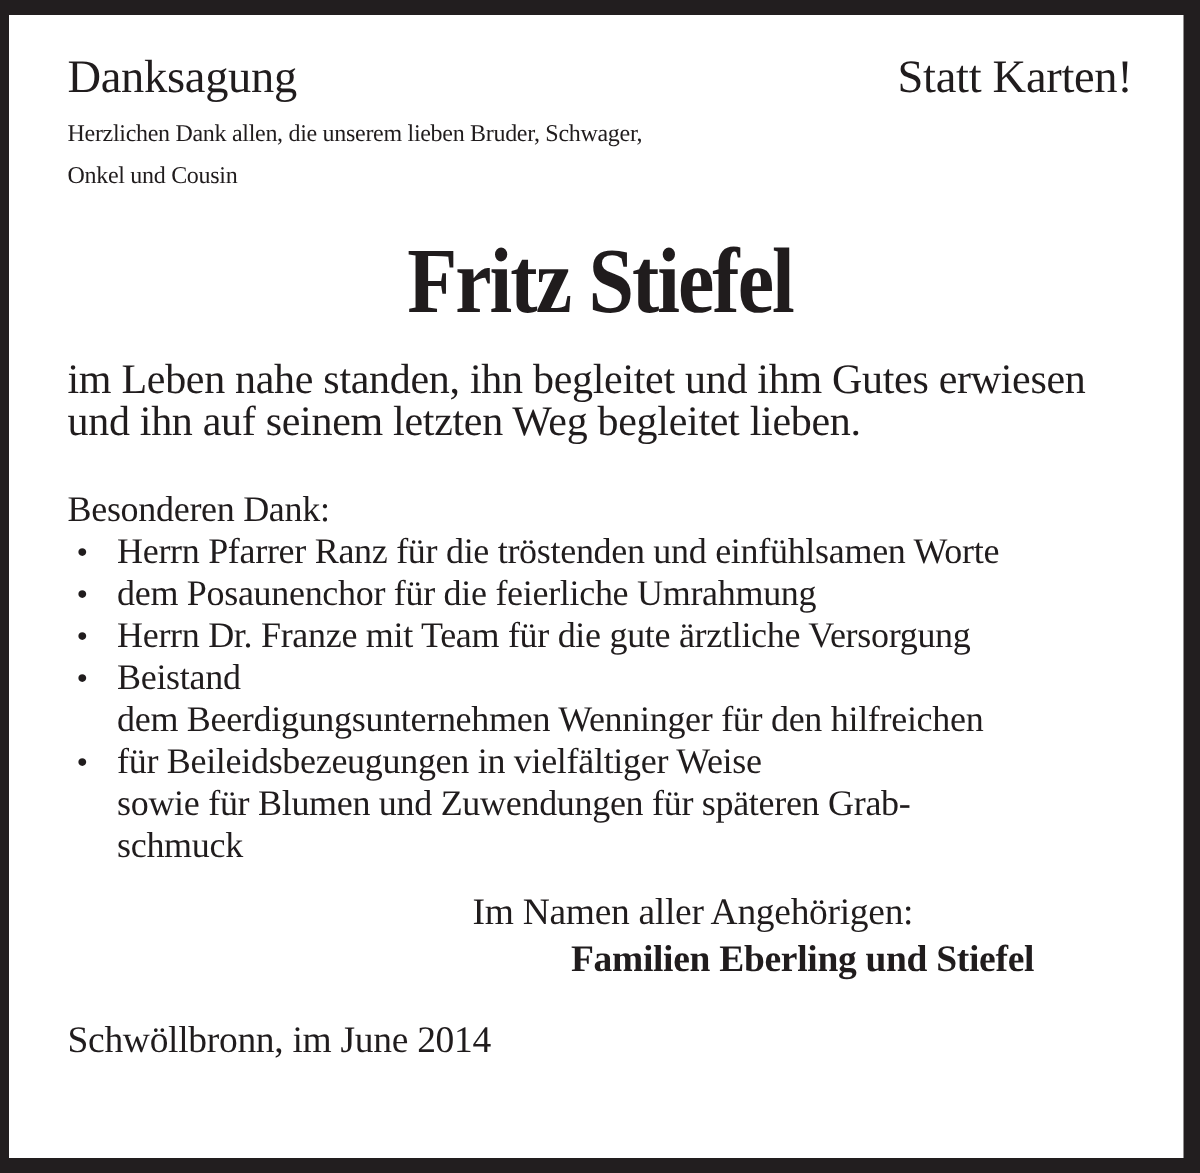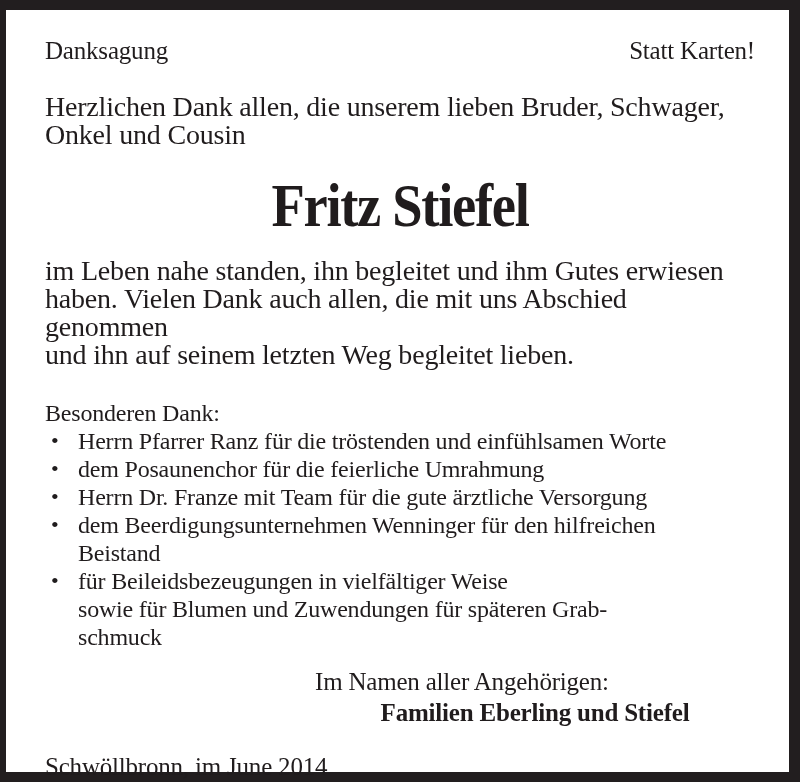--- a/index.html
+++ b/index.html
@@ -20,26 +20,26 @@
   }
   .content{
     width:100%; height:100%;
     padding:26px 34px 0 39px;
     letter-spacing:-0.2px;
   }
   .header-row{
     display:flex;
     justify-content:space-between;
     align-items:flex-start;
-    font-size:25px;
+    font-size:31px;
     line-height:30px;
   }
   .intro{
-    margin-top:27px;
-    font-size:28px;
+    margin-top:10px;
+    font-size:16px;
     line-height:28px;
   }
   .name-title{
     margin-top:20px;
     font-size:62px;
     font-weight:bold;
     line-height:72px;
     text-align:center;
     letter-spacing:-1.5px;
     transform:scaleX(0.88);
@@ -93,43 +93,42 @@
 
     <div class="intro">
       <div>Herzlichen Dank allen, die unserem lieben Bruder, Schwager,</div>
       <div>Onkel und Cousin</div>
     </div>
 
     <div class="name-title">Fritz Stiefel</div>
 
     <div class="para">
       <div>im Leben nahe standen, ihn begleitet und ihm Gutes erwiesen</div>
-      <div>haben. Vielen Dank auch allen, die mit uns Abschied genommen</div>
       <div>und ihn auf seinem letzten Weg begleitet lieben.</div>
     </div>
 
     <div class="thanks">
       <div class="thanks-heading">Besonderen Dank:</div>
       <ul class="bullet-list">
         <li class="bullet-item">
           <span class="bullet-dot">•</span>
           <div>Herrn Pfarrer Ranz für die tröstenden und einfühlsamen Worte</div>
         </li>
         <li class="bullet-item">
           <span class="bullet-dot">•</span>
           <div>dem Posaunenchor für die feierliche Umrahmung</div>
         </li>
         <li class="bullet-item">
           <span class="bullet-dot">•</span>
           <div>Herrn Dr. Franze mit Team für die gute ärztliche Versorgung</div>
         </li>
         <li class="bullet-item">
           <span class="bullet-dot">•</span>
+          <div>Beistand</div>
           <div>dem Beerdigungsunternehmen Wenninger für den hilfreichen</div>
-          <div>Beistand</div>
         </li>
         <li class="bullet-item">
           <span class="bullet-dot">•</span>
           <div>für Beileidsbezeugungen in vielfältiger Weise</div>
           <div>sowie für Blumen und Zuwendungen für späteren Grab-</div>
           <div>schmuck</div>
         </li>
       </ul>
     </div>
 

